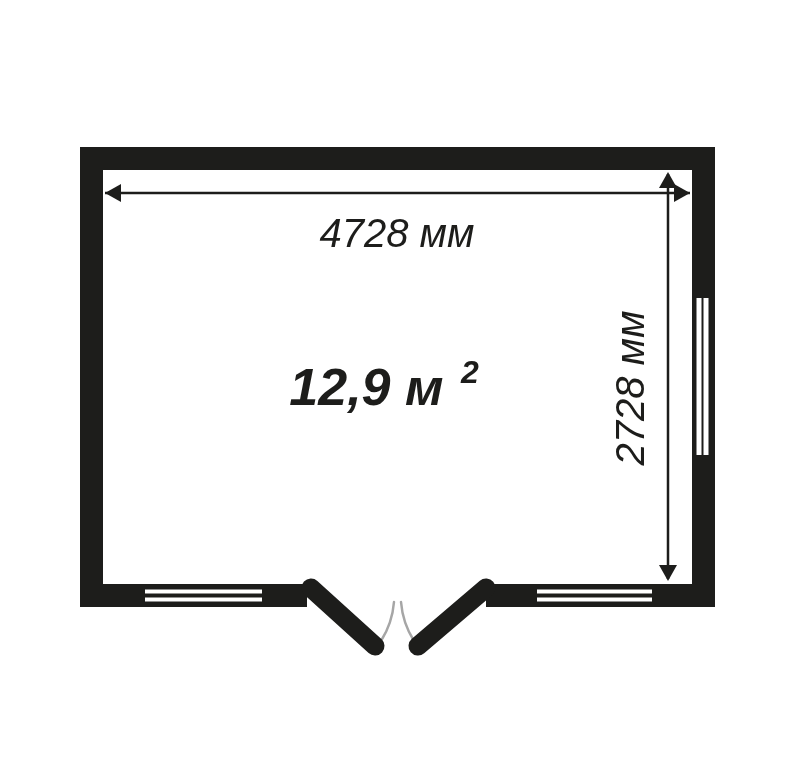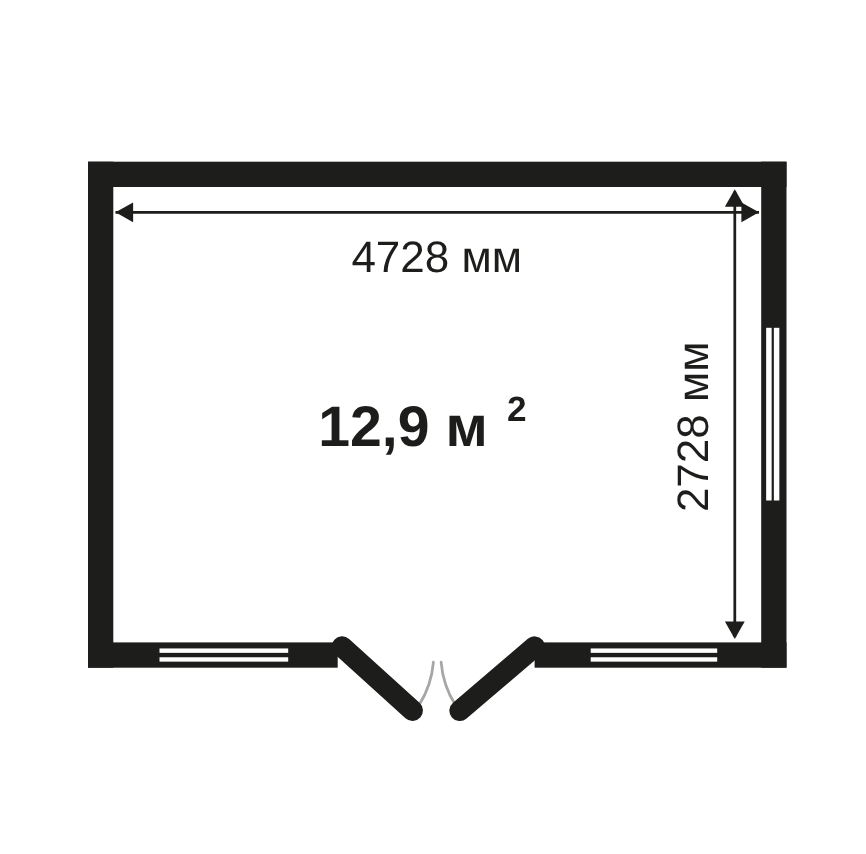--- a/index.html
+++ b/index.html
@@ -6,20 +6,21 @@
     margin: 0;
     padding: 0;
     background: #ffffff;
   }
   .canvas {
     position: relative;
     width: 787px;
     height: 776px;
     background: #ffffff;
     overflow: hidden;
+    font-style: italic;
   }
   svg { display: block; }
   text {
     font-family: "Liberation Sans", "DejaVu Sans", sans-serif;
   }
   .dim-label  { font-size: 40px; }
   .area-label { font-size: 52px; font-weight: 700; }
   .area-sup   { font-size: 32px; font-weight: 700; }
 </style>
 </head>

